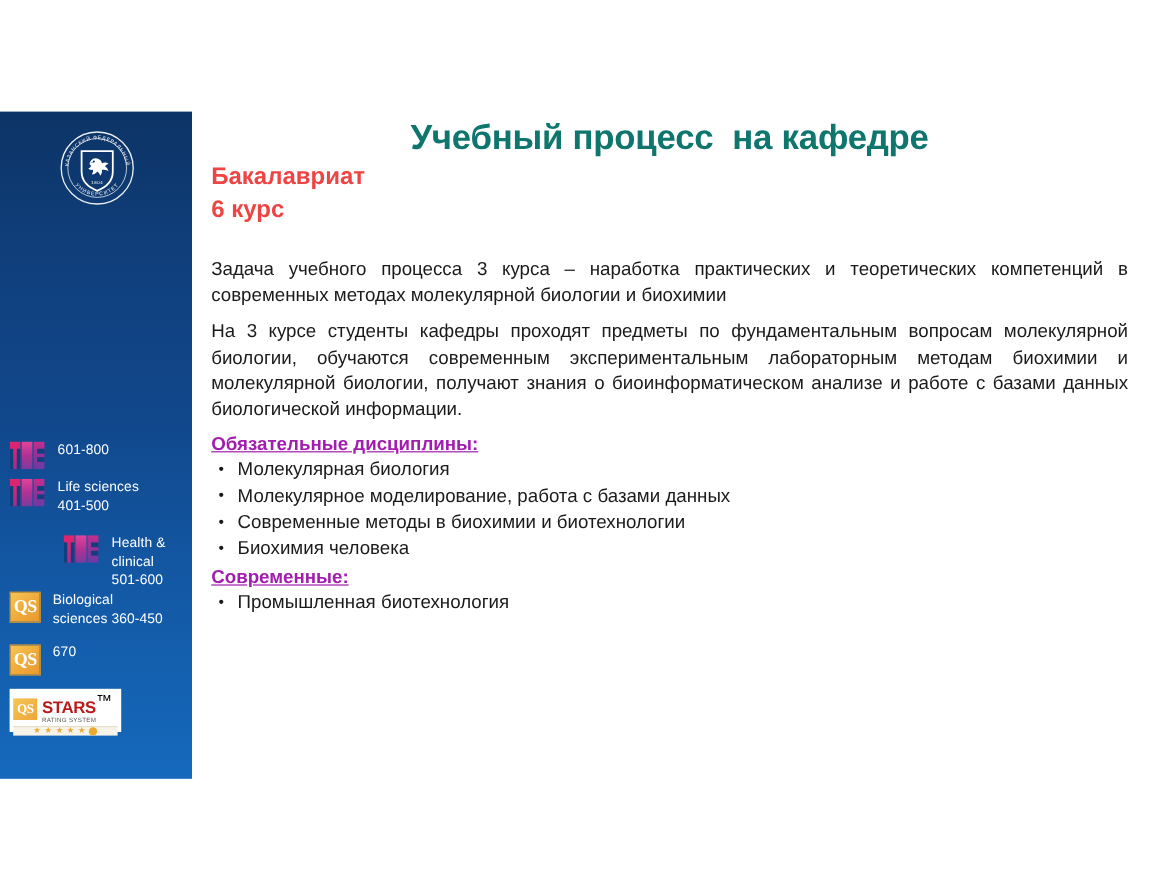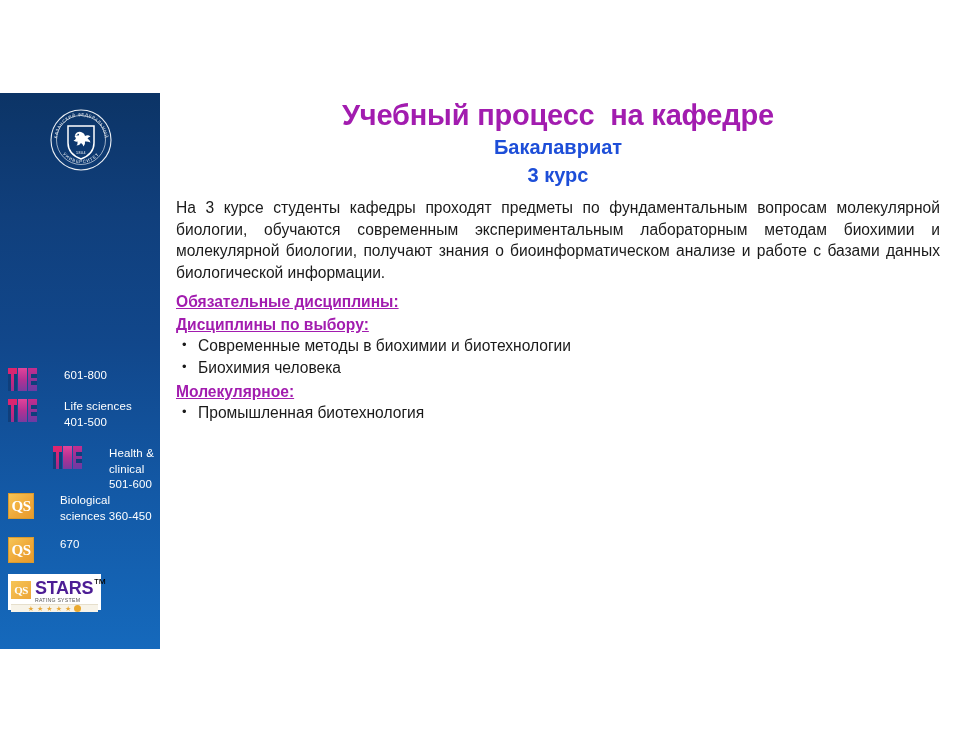--- a/index.html
+++ b/index.html
@@ -49,21 +49,21 @@
   .rank-row {
     position: absolute;
     display: flex;
     align-items: flex-start;
     left: 8px;
   }
   .rank-text {
     color: #ffffff;
     font-size: 11.5px;
     line-height: 15.5px;
-    margin-left: 26px;
+    margin-left: 10px;
     white-space: pre-line;
     letter-spacing: .1px;
   }
 
   
   .the-logo {
     width: 30px;
     height: 23px;
     flex: 0 0 auto;
     position: relative;
@@ -132,23 +132,23 @@
     justify-content: center;
     font-family: "Liberation Serif", "DejaVu Serif", serif;
     font-weight: bold;
     font-size: 11px;
     color: #ffffff;
     letter-spacing: -.5px;
     flex: 0 0 auto;
   }
   .stars-words { margin-left: 4px; line-height: 1; }
   .stars-title {
-    font-size: 18px;
-    font-weight: bold;
-    color: #4c1d95;
+    font-size: 14px;
+    font-weight: bold;
+    color: #b91c1c;
     letter-spacing: -.3px;
   }
   .stars-sub {
     font-size: 5.2px;
     color: #555;
     letter-spacing: .25px;
     margin-top: 1px;
   }
   .stars-strip {
     background: #f7f3e8;
@@ -175,30 +175,29 @@
     position: absolute;
     left: 176px;
     top: 98px;
     width: 764px;
   }
 
   .title-main {
     text-align: center;
     font-size: 29px;
     font-weight: bold;
-    color: #a21caf;
+    color: #0f766e;
     line-height: 34px;
     letter-spacing: -.2px;
     white-space: pre;
   }
   .title-sub {
-    text-align: center;
     font-size: 20px;
     font-weight: bold;
-    color: #1d4ed8;
+    color: #ef4444;
     line-height: 25px;
     margin-top: 3px;
   }
 
   .para {
     text-align: justify;
     text-justify: inter-word;
     font-size: 15.6px;
     line-height: 21.5px;
     color: #1a1a1a;
@@ -338,32 +337,36 @@
         <span class="dot"></span>
       </div>
     </div>
 
   </div>
 
   <div id="content">
 
     <div class="title-main">Учебный процесс  на кафедре</div>
     <div class="title-sub">Бакалавриат</div>
-    <div class="title-sub">3 курс</div>
-
+    <div class="title-sub">6 курс</div>
+
+    <div id="para1" class="para">Задача учебного процесса 3 курса – наработка практических и теоретических компетенций в современных методах молекулярной биологии и биохимии</div>
     <div id="para2" class="para">На 3 курсе студенты кафедры проходят предметы по фундаментальным вопросам молекулярной биологии, обучаются современным экспериментальным лабораторным методам  биохимии и молекулярной биологии, получают знания о биоинформатическом анализе и работе с базами данных биологической информации.</div>
 
     <div id="head-required" class="sec-head">Обязательные дисциплины:</div>
-
-    <div class="sec-head">Дисциплины по выбору:</div>
+    <ul class="bullets">
+      <li>Молекулярная биология</li>
+      <li>Молекулярное моделирование, работа с базами данных</li>
+    </ul>
+
     <ul class="bullets">
       <li>Современные методы в биохимии и биотехнологии</li>
       <li>Биохимия человека</li>
     </ul>
 
-    <div class="sec-head">Молекулярное:</div>
+    <div class="sec-head">Современные:</div>
     <ul class="bullets">
       <li>Промышленная биотехнология</li>
     </ul>
 
   </div>
 
 </div>
 
 </body></html>

